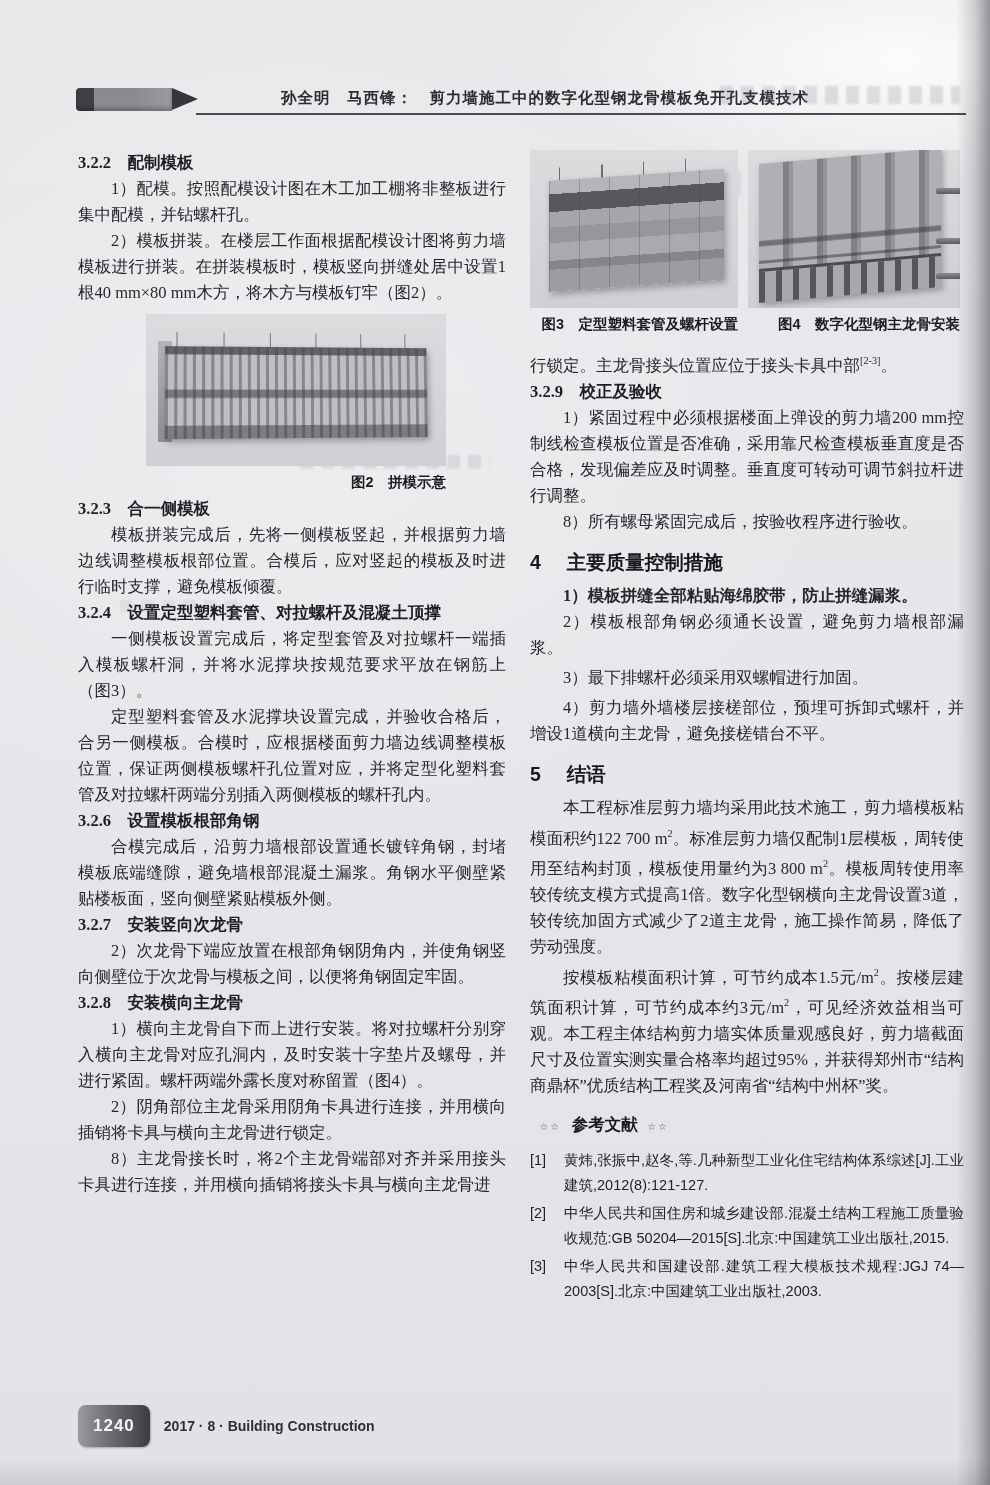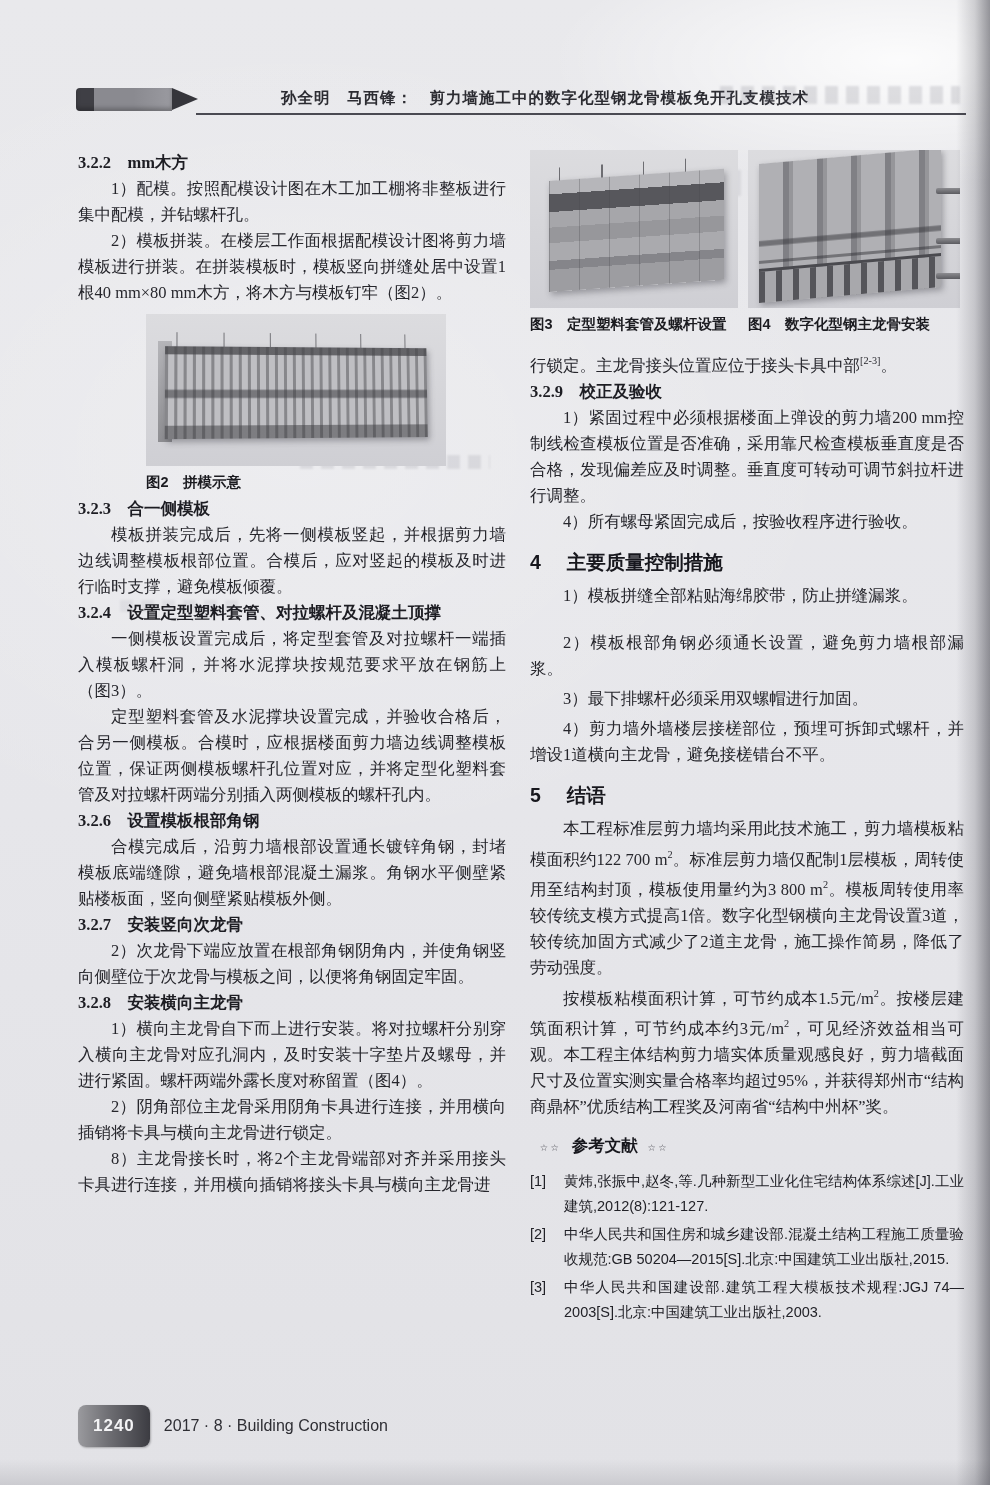--- a/index.html
+++ b/index.html
@@ -60,21 +60,21 @@
   .col{position:absolute;top:150px;font-size:16.5px;line-height:26px;text-align:justify;}
   .col-left{left:78px;width:428px;}
   .col-right{left:530px;width:434px;}
   .h3{font-weight:bold;margin:0;font-size:16.5px;color:#1d1d23;}
   p.body{margin:0;text-indent:2em;}
 
   
   .figwrap{margin:8px 0 4px 0;}
   .figimg{position:relative;background:linear-gradient(180deg,#dcdcdf,#cfcfd4);overflow:hidden;}
   .figcap{
-    text-align:left;font-family:"Liberation Sans","DejaVu Sans",sans-serif;
+    text-align:right;font-family:"Liberation Sans","DejaVu Sans",sans-serif;
     font-weight:bold;font-size:14.5px;margin-top:6px;color:#1b1b20;line-height:20px;
   }
   
   .fig2-box{width:300px;height:152px;margin-left:68px;}
   .fig2-wall{
     position:absolute;left:7%;right:5%;top:22%;bottom:18%;
     background:
       linear-gradient(180deg,rgba(70,70,74,.75) 0 9%,rgba(0,0,0,0) 9%),
       linear-gradient(180deg,transparent 46%,rgba(60,60,64,.55) 48% 55%,transparent 57%),
       linear-gradient(0deg,rgba(60,60,64,.5) 0 14%,transparent 14%),
@@ -143,21 +143,21 @@
 
   
   .footer{position:absolute;left:78px;top:1405px;display:flex;align-items:center;gap:14px;
     font-family:"Liberation Sans","DejaVu Sans",sans-serif;}
   .page-badge{
     display:inline-block;padding:11px 15px;border-radius:8px;
     background:linear-gradient(90deg,#9a9a9e 0%,#6c6c71 45%,#3c3c42 100%);
     color:#f4f4f6;font-weight:bold;font-size:17px;letter-spacing:1px;
     box-shadow:1px 1px 2px rgba(0,0,0,.25);
   }
-  .journal-line{font-size:16px;color:#2e2e34;font-weight:normal;}
+  .journal-line{font-size:14px;color:#2e2e34;font-weight:bold;}
   .spacer{height:10px;}
 </style>
 </head>
 <body>
 
 <div class="page">
 
   <div class="pencil">
     <div class="pencil-body"></div>
     <div class="pencil-tip"></div>
@@ -165,21 +165,21 @@
   <div class="hdr-title">孙全明　马西锋：　剪力墙施工中的数字化型钢龙骨模板免开孔支模技术</div>
   <div class="hdr-rule"></div>
 
   <div class="bleed" style="left:720px;top:86px;width:240px;height:18px;"></div>
   <div class="bleed" style="left:560px;top:170px;width:380px;height:26px;opacity:.10;"></div>
   <div class="bleed" style="left:300px;top:455px;width:190px;height:14px;opacity:.12;"></div>
   <div class="bleed" style="left:120px;top:600px;width:120px;height:12px;opacity:.08;"></div>
 
   <div class="col col-left">
 
-    <h3 class="h3">3.2.2　mm木方</h3>
+    <h3 class="h3">3.2.2　配制模板</h3>
     <p class="body">1）配模。按照配模设计图在木工加工棚将非整板进行集中配模，并钻螺杆孔。</p>
     <p class="body">2）模板拼装。在楼层工作面根据配模设计图将剪力墙模板进行拼装。在拼装模板时，模板竖向拼缝处居中设置1根40 mm×80 mm木方，将木方与模板钉牢（图2）。</p>
 
     <div class="figwrap">
       <div class="figimg fig2-box">
         <div class="fig2-cap"></div>
         <div class="fig2-wall"></div>
       </div>
       <div class="figcap" style="width:300px;margin-left:68px;">图2　拼模示意</div>
     </div>
@@ -219,26 +219,26 @@
         <div class="figcap" style="width:208px;">图3　定型塑料套管及螺杆设置</div>
         <div class="figcap" style="width:212px;margin-left:10px;">图4　数字化型钢主龙骨安装</div>
       </div>
     </div>
 
     <div class="spacer"></div>
     <p class="body" style="text-indent:0;">行锁定。主龙骨接头位置应位于接头卡具中部<sup>[2-3]</sup>。</p>
 
     <h3 class="h3">3.2.9　校正及验收</h3>
     <p class="body">1）紧固过程中必须根据楼面上弹设的剪力墙200 mm控制线检查模板位置是否准确，采用靠尺检查模板垂直度是否合格，发现偏差应及时调整。垂直度可转动可调节斜拉杆进行调整。</p>
-    <p class="body">4）所有螺母紧固完成后，按验收程序进行验收。</p>
+    <p class="body">8）所有螺母紧固完成后，按验收程序进行验收。</p>
 
     <h2 class="h2">
       <span class="num">4</span><span>主要质量控制措施</span>
     </h2>
-    <p class="body" style="margin-bottom:21px;">1）模板拼缝全部粘贴海绵胶带，防止拼缝漏浆。</p>
+    <p class="body" style="margin-bottom:0;font-weight:bold;">1）模板拼缝全部粘贴海绵胶带，防止拼缝漏浆。</p>
     <p class="body" style="margin-bottom:4px;">2）模板根部角钢必须通长设置，避免剪力墙根部漏浆。</p>
     <p class="body" style="margin-bottom:4px;">3）最下排螺杆必须采用双螺帽进行加固。</p>
     <p class="body" style="margin-bottom:4px;">4）剪力墙外墙楼层接槎部位，预埋可拆卸式螺杆，并增设1道横向主龙骨，避免接槎错台不平。</p>
 
     <h2 class="h2">
       <span class="num">5</span><span>结语</span>
     </h2>
     <p class="body">本工程标准层剪力墙均采用此技术施工，剪力墙模板粘模面积约122 700 m<sup>2</sup>。标准层剪力墙仅配制1层模板，周转使用至结构封顶，模板使用量约为3 800 m<sup>2</sup>。模板周转使用率较传统支模方式提高1倍。数字化型钢横向主龙骨设置3道，较传统加固方式减少了2道主龙骨，施工操作简易，降低了劳动强度。</p>
     <p class="body">按模板粘模面积计算，可节约成本1.5元/m<sup>2</sup>。按楼层建筑面积计算，可节约成本约3元/m<sup>2</sup>，可见经济效益相当可观。本工程主体结构剪力墙实体质量观感良好，剪力墙截面尺寸及位置实测实量合格率均超过95%，并获得郑州市“结构商鼎杯”优质结构工程奖及河南省“结构中州杯”奖。</p>
 

